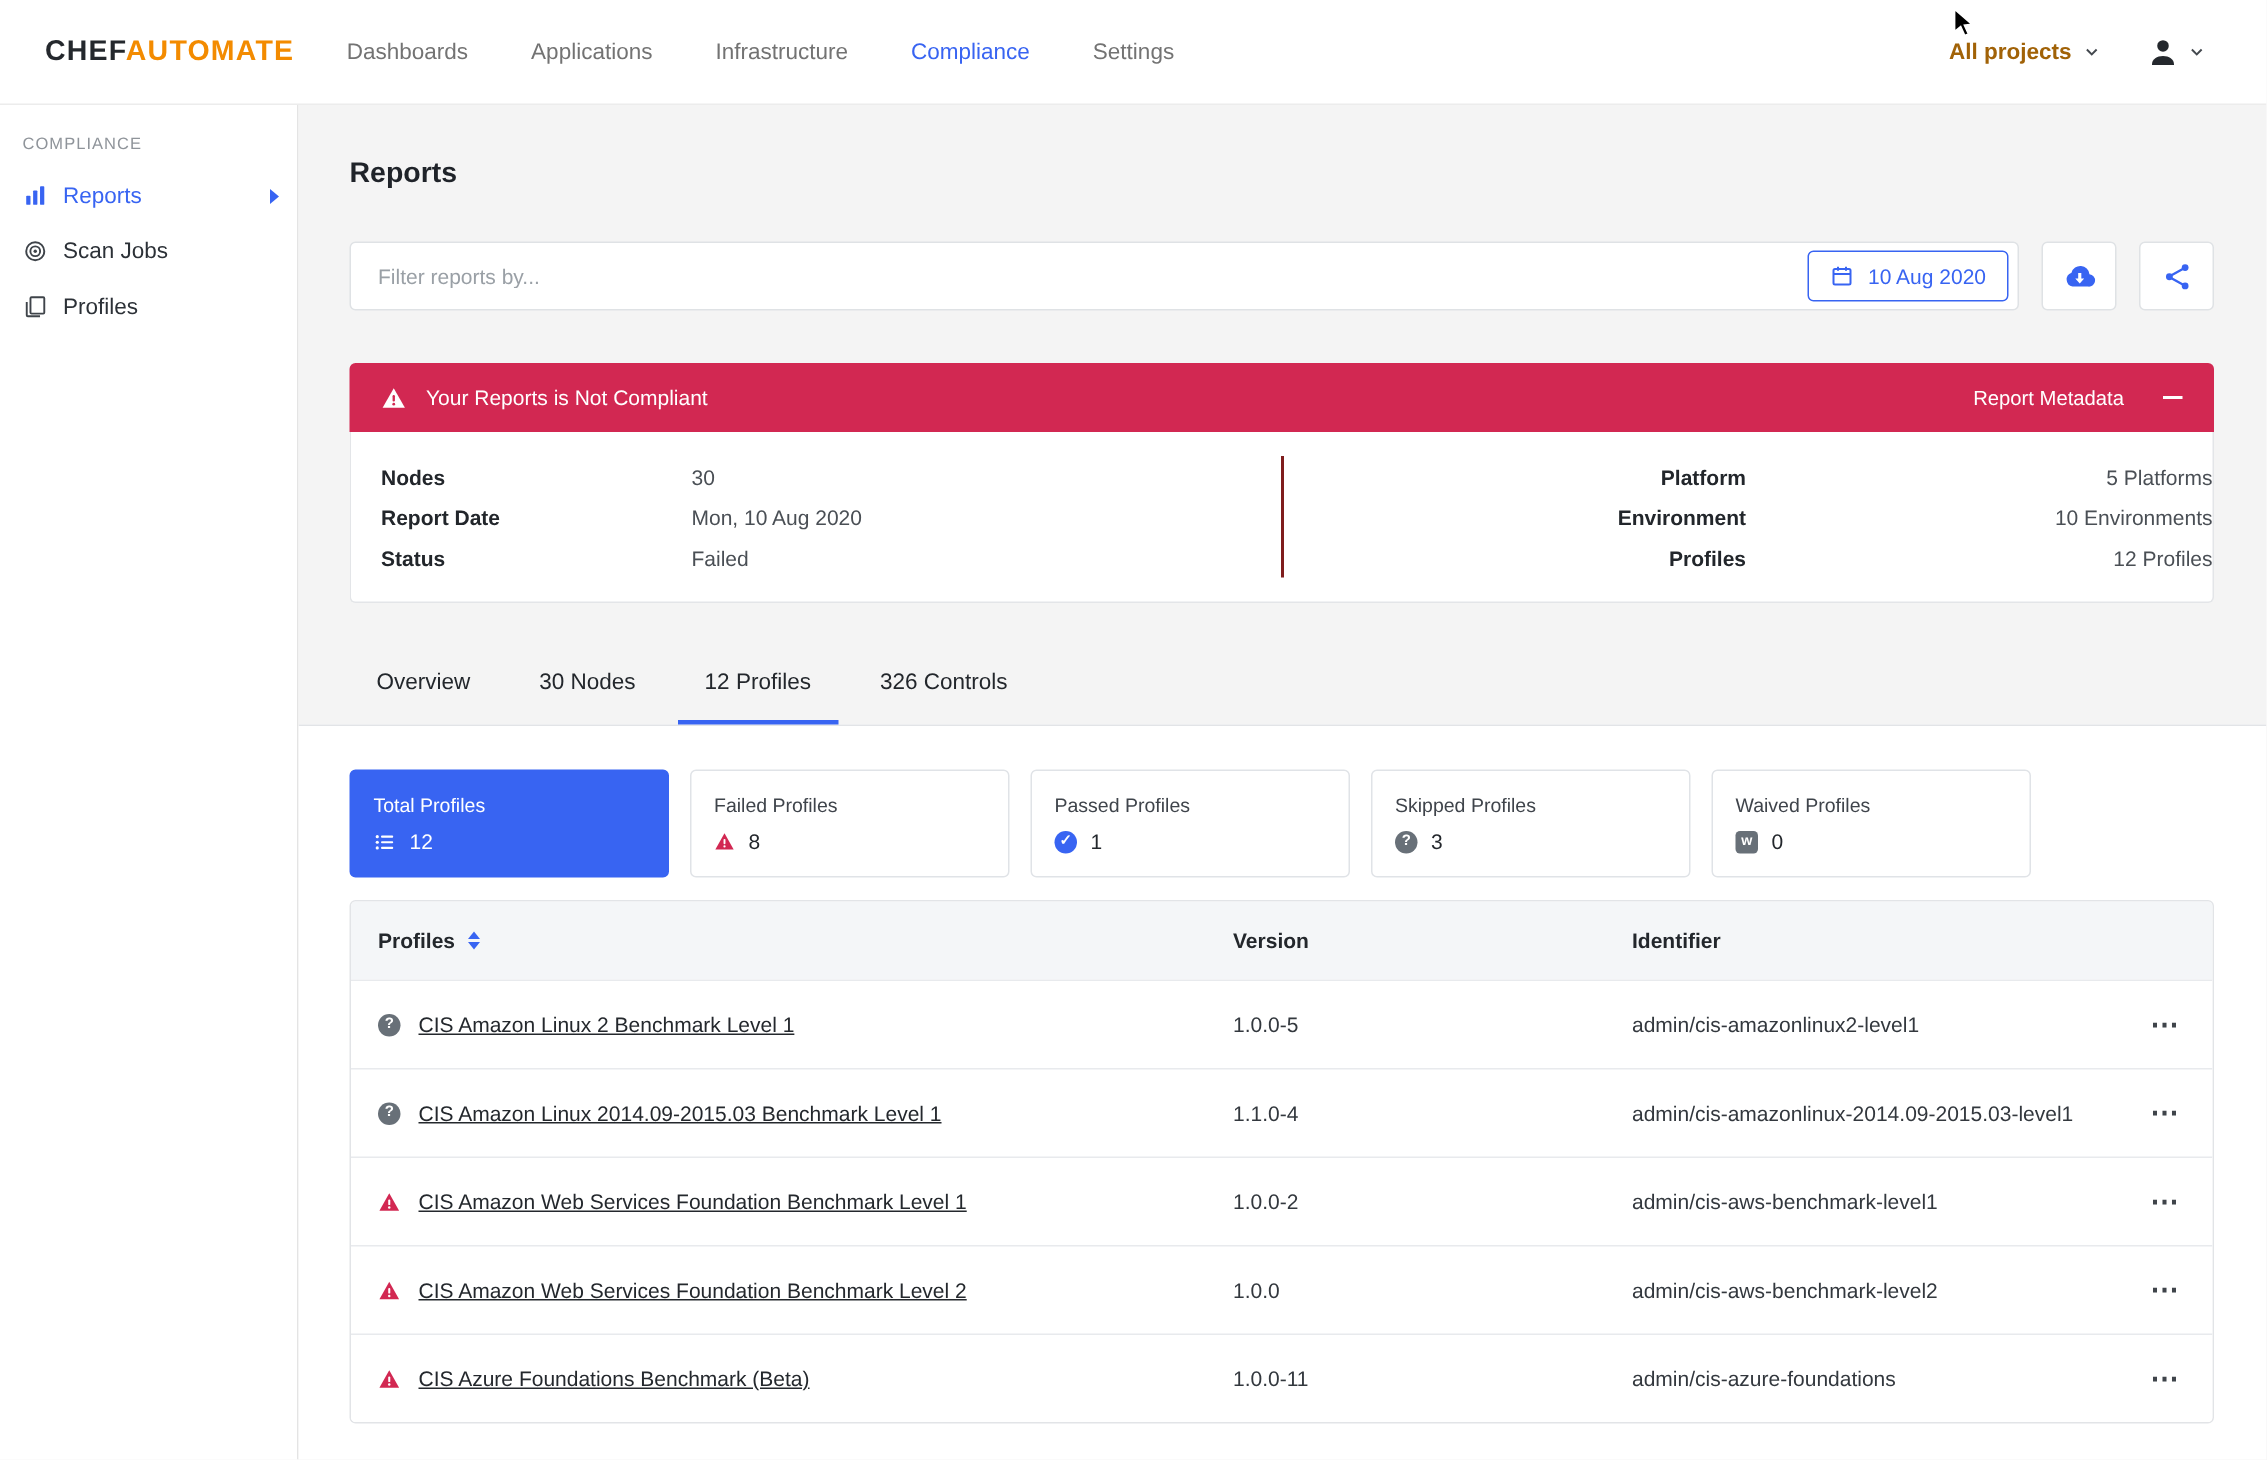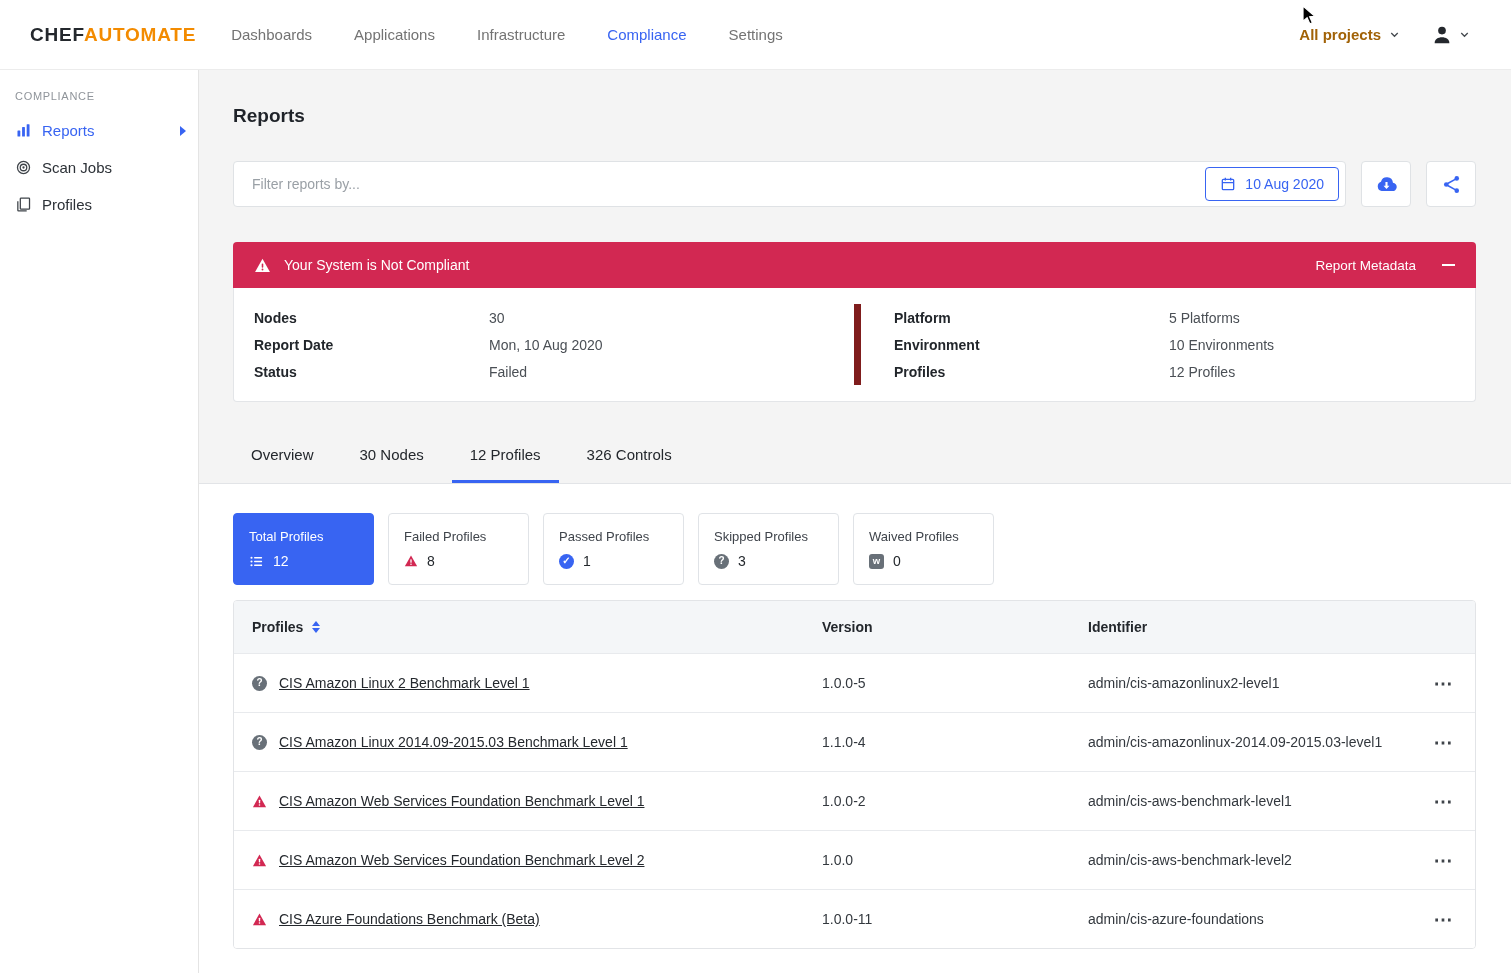--- a/index.html
+++ b/index.html
@@ -104,44 +104,44 @@
   .banner .warn-tri { color:#fff; width:17px; height:17px; }
   .banner .warn-tri .inner { fill:#d22852; }
 
   
   .meta-panel {
     background:#fff; border:1px solid #e3e5e8; border-top:none;
     border-radius:0 0 4px 4px; display:flex; padding:16px 0;
   }
   .meta-col { padding:0; }
   .meta-col.left { width:620px; }
-  .meta-col.right { flex:1; border-left:7px solid #7f1d1d; }
+  .meta-col.right { flex:1; border-left:2px solid #7f1d1d;text-align:right; }
   .meta-row { display:grid; height:27px; align-items:center; font-size:14px; }
-  .meta-col.left .meta-row { grid-template-columns:207px auto; padding-left:20px;gap:28px; }
+  .meta-col.left .meta-row { grid-template-columns:207px auto; padding-left:20px; }
   .meta-col.right .meta-row { grid-template-columns:275px auto; padding-left:33px; }
   .meta-label { font-weight:bold; color:#22262b; }
   .meta-value { color:#4a4f55; }
 
   
   .tabs { margin-top:44px; display:flex; }
   .tab {
     background:none; border:none; font-family:inherit; font-size:15px; color:#23272c;
     padding:0 18px 17px; margin-right:10px; cursor:pointer;
     border-bottom:3px solid transparent;
   }
   .tab.active { border-bottom-color:#3864f2; }
 
   
   .lower { background:#fff; border-top:1px solid #e2e4e7; min-height:453px; }
   .lower-inner { padding:29px 35px 40px 34px; }
 
   
   .cards-row { display:flex; gap:14px; }
   .card {
-    width:141px; height:72px; background:#fff; border:1px solid #e0e3e7; border-radius:4px;
+    width:213px; height:72px; background:#fff; border:1px solid #e0e3e7; border-radius:4px;
     padding:13px 15px; cursor:pointer; text-align:left; font-family:inherit;
   }
   .card-label { font-size:13px; color:#3f444b; }
   .card-value-row { margin-top:9px; display:flex; align-items:center; gap:9px; }
   .card-count { font-size:14px; color:#23272c; }
   .card.selected { background:#3864f2; border-color:#3864f2; }
   .card.selected .card-label, .card.selected .card-count { color:#fff; }
   .list-icon { width:15px; height:15px; fill:#fff; }
   .card .warn-tri { width:14px; height:14px; }
 
@@ -277,21 +277,21 @@
           </svg>
       </button>
     </div>
 
     <div class="banner">
       <svg class="warn-tri" viewBox="0 0 24 24">
           <path d="M12 2.5 22.5 21h-21z" fill="currentColor"></path>
           <rect class="inner" x="10.9" y="9" width="2.2" height="6" rx="1"></rect>
           <circle class="inner" cx="12" cy="17.6" r="1.3"></circle>
         </svg>
-      <span class="banner-msg">Your System is Not Compliant</span>
+      <span class="banner-msg">Your Reports is Not Compliant</span>
       <div class="banner-right">
         <span class="banner-meta-label">Report Metadata</span>
         <button class="collapse-bar"></button>
       </div>
     </div>
 
     <div class="meta-panel">
       <div class="meta-col left">
         <div class="meta-row">
           <span class="meta-label">Nodes</span>

